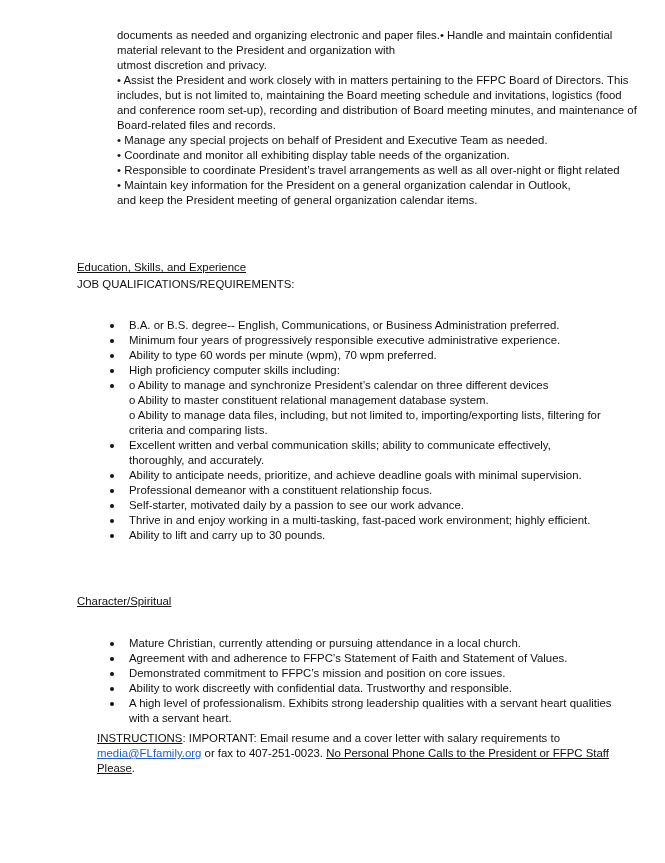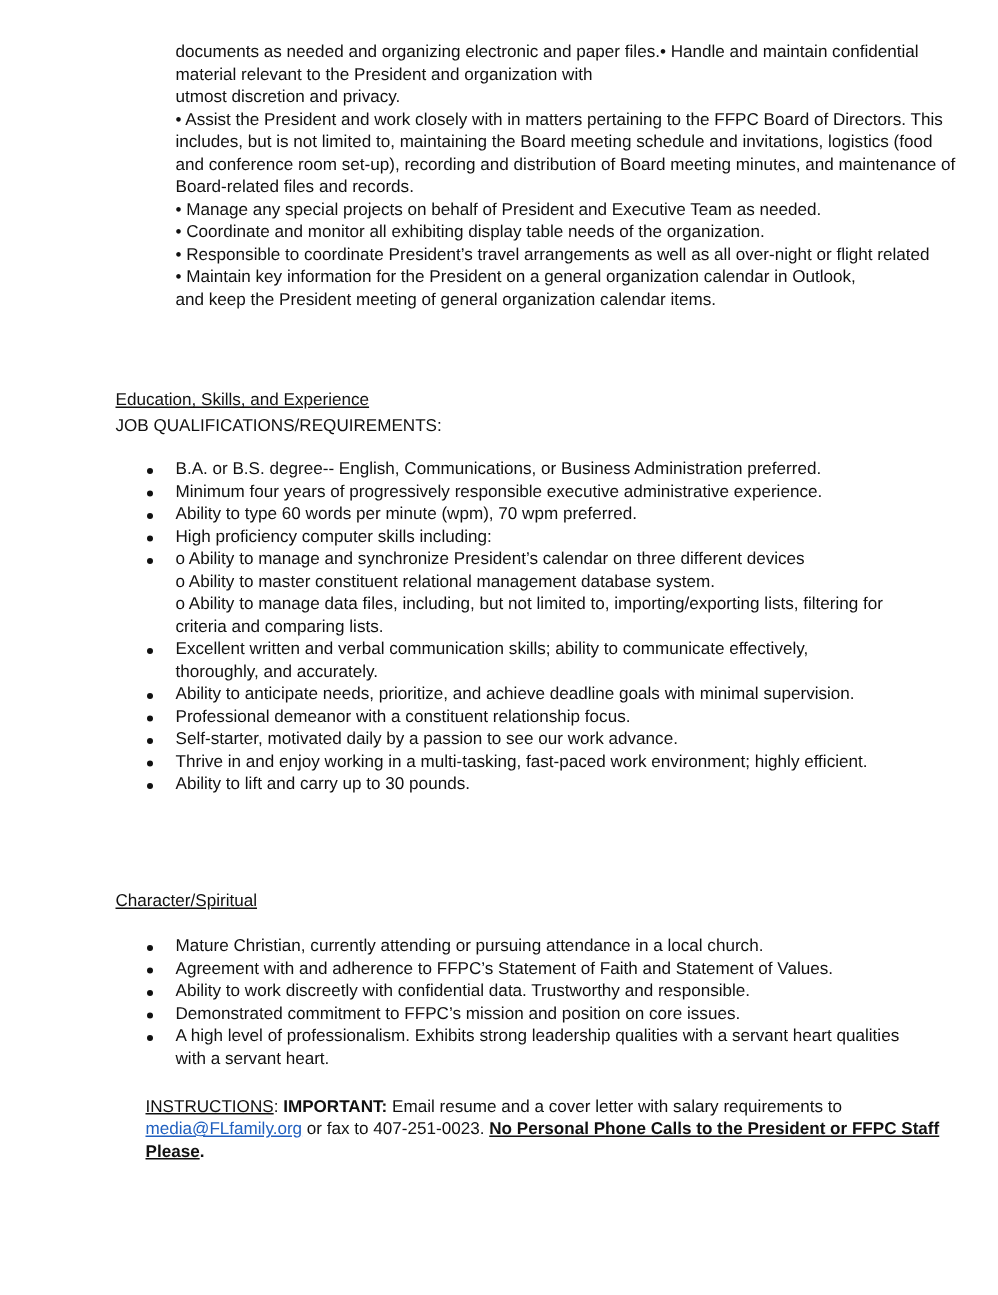--- a/index.html
+++ b/index.html
@@ -5,31 +5,31 @@
     html, body { margin: 0; padding: 0; background: #ffffff; }
     body {
       width: 665px; height: 863px; overflow: hidden; position: relative;
       font-family: "Liberation Sans", "DejaVu Sans", sans-serif;
       font-size: 11.4px; color: #111111; line-height: 15px;
     }
     .page { position: absolute; left: 0; top: 0; width: 665px; height: 863px; }
     .para { position: absolute; left: 77px; width: 525px; margin: 0; white-space: nowrap; }
     .para .ln { display: block; height: 15px; }
     .heading-u { text-decoration: underline; }
-    ul.blist { list-style: none; margin: 0; padding: 0; position: absolute; left: 77px; width: 525px; }
+    ul.blist { list-style: none; margin: 12px; padding: 0; position: absolute; left: 77px; width: 525px; }
     ul.blist li { position: relative; padding-left: 40px; white-space: nowrap; }
     ul.blist li .dot {
       position: absolute; left: 21px; top: 6px; width: 4px; height: 4px;
       border-radius: 50%; background: #111111;
     }
     ul.blist li .ln { display: block; height: 15px; }
     .instr { position: absolute; left: 97px; top: 731px; width: 510px; white-space: nowrap; }
     .instr .ln { display: block; height: 15px; }
     .u { text-decoration: underline; }
-    .b { font-weight: bold; }
+    .b { font-weight: normal; }
     a.link { color: #1f5fbf; text-decoration: underline; }
   </style>
 </head>
 <body>
 
 <div class="page">
 
   <div class="para" style="top:28px;margin-left:40px;">
     <span class="ln">documents as needed and organizing electronic and paper files.• Handle and maintain confidential</span>
     <span class="ln">material relevant to the President and organization with</span>
@@ -106,25 +106,25 @@
     <li>
         <span class="dot"></span>
         <span class="ln">Mature Christian, currently attending or pursuing attendance in a local church.</span>
       </li>
     <li>
         <span class="dot"></span>
         <span class="ln">Agreement with and adherence to FFPC’s Statement of Faith and Statement of Values.</span>
       </li>
     <li>
         <span class="dot"></span>
-        <span class="ln">Ability to work discreetly with confidential data. Trustworthy and responsible.</span>
+        <span class="ln">Demonstrated commitment to FFPC’s mission and position on core issues.</span>
       </li>
     <li>
         <span class="dot"></span>
-        <span class="ln">Demonstrated commitment to FFPC’s mission and position on core issues.</span>
+        <span class="ln">Ability to work discreetly with confidential data. Trustworthy and responsible.</span>
       </li>
     <li>
         <span class="dot"></span>
       <span class="ln">A high level of professionalism. Exhibits strong leadership qualities with a servant heart qualities</span>
       <span class="ln">with a servant heart.</span>
     </li>
   </ul>
 
   <div class="instr">
     <span class="ln"><span class="u">INSTRUCTIONS</span><span>: </span><span class="b">IMPORTANT:</span><span> Email resume and a cover letter with salary requirements to</span></span>

